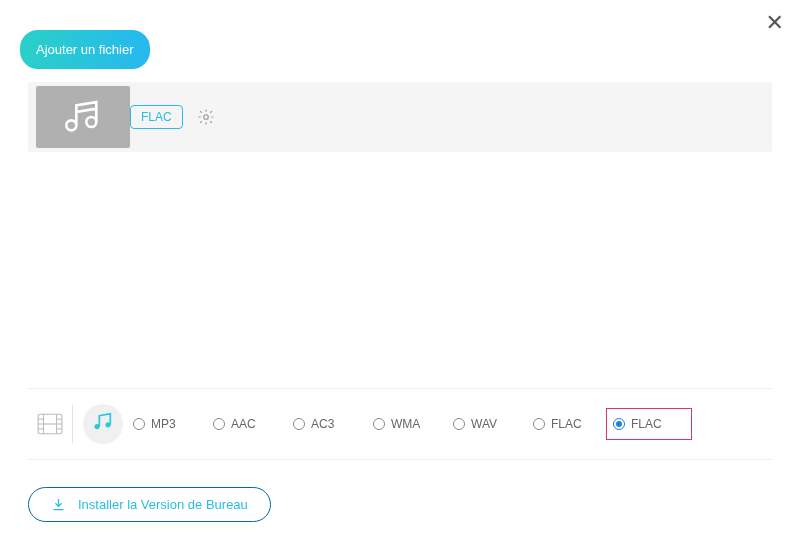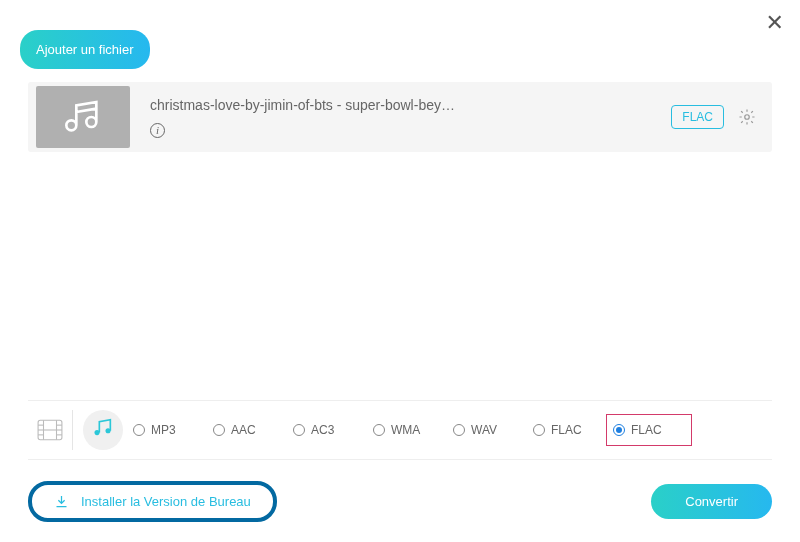--- a/index.html
+++ b/index.html
@@ -99,21 +99,21 @@
       cursor: pointer;
     }
     .gear-icon svg { stroke: #999; fill: none; }
     .format-bar {
       position: absolute;
       bottom: 82px;
       left: 28px;
       right: 28px;
       border-top: 1px solid #eee;
       border-bottom: 1px solid #eee;
-      height: 60px;
+      height: 72px;
       display: flex;
       align-items: center;
     }
     .cat-icon {
       width: 44px;
       display: flex;
       align-items: center;
       justify-content: center;
       height: 100%;
     }
@@ -186,21 +186,21 @@
     .bottom-bar {
       position: absolute;
       bottom: 20px;
       left: 28px;
       right: 28px;
       display: flex;
       align-items: center;
       justify-content: space-between;
     }
     .install-btn {
-      border: 4px solid #0369a1;
+      border: 1px solid #0369a1;
       color: #28bde0;
       background: #fff;
       border-radius: 20px;
       padding: 9px 22px;
       font-size: 13px;
       display: flex;
       align-items: center;
       gap: 12px;
       cursor: pointer;
     }
@@ -222,24 +222,20 @@
 
 <div class="close-btn">✕</div>
 
 <button class="add-file-btn">Ajouter un fichier</button>
 
 <div class="file-row">
   <div class="thumb">
     <svg viewBox="0 0 24 24">
         <path d="M8 17 V5 L20 3 V15 M8 17 a3 3 0 1 1 -6 0 a3 3 0 0 1 6 0 M20 15 a3 3 0 1 1 -6 0 a3 3 0 0 1 6 0 M8 9 L20 7" fill="none" stroke="#fff" stroke-width="1.6"></path>
       </svg>
-  </div>
-  <div class="file-info">
-    <div class="filename">christmas-love-by-jimin-of-bts - super-bowl-bey…</div>
-    <div class="info-icon">i</div>
   </div>
   <div class="file-actions">
     <div class="format-badge">FLAC</div>
     <div class="gear-icon">
       <svg viewBox="0 0 24 24" stroke-width="1.6">
           <circle cx="12" cy="12" r="3"></circle>
           <path d="M12 2v3M12 19v3M4.2 4.2l2.1 2.1M17.7 17.7l2.1 2.1M2 12h3M19 12h3M4.2 19.8l2.1-2.1M17.7 6.3l2.1-2.1"></path>
         </svg>
     </div>
   </div>
@@ -306,14 +302,13 @@
 
 <div class="bottom-bar">
   <button class="install-btn">
     <span class="dl-icon">
       <svg viewBox="0 0 24 24" fill="none" stroke="#28bde0" stroke-width="2">
           <path d="M12 3v12M7 10l5 5 5-5M4 20h16"></path>
         </svg>
     </span>
     <span>Installer la Version de Bureau</span>
   </button>
-  <button class="convert-btn">Convertir</button>
 </div>
 
 </body></html>

